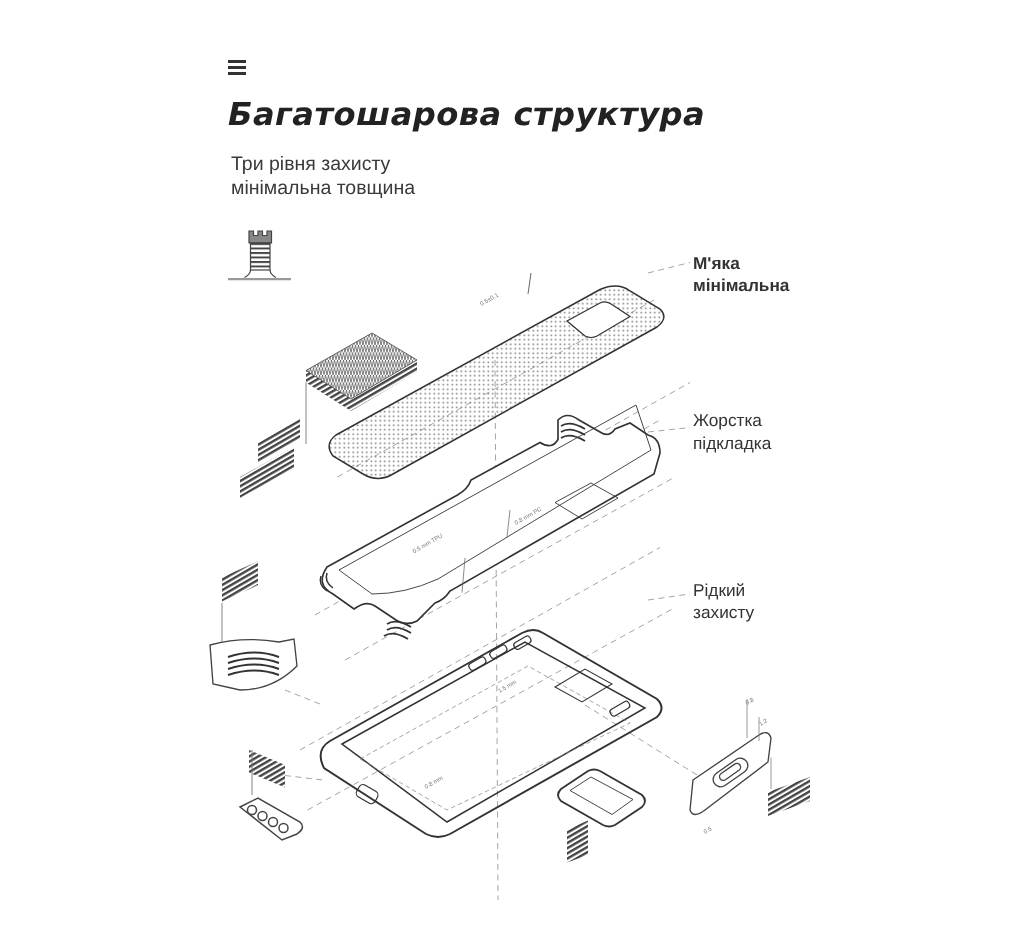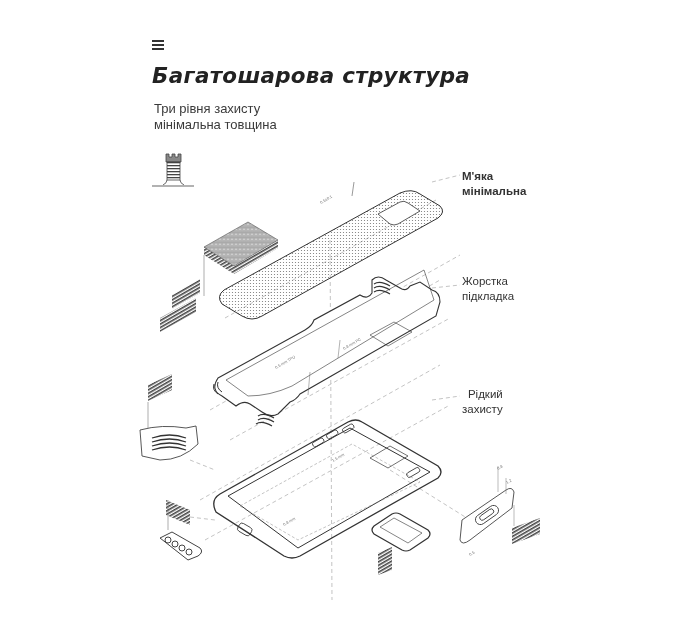--- a/index.html
+++ b/index.html
@@ -31,21 +31,21 @@
 </div>
 
 <div class="layer-label" style="top:169px;font-weight:bold;">
   <div>М'яка</div>
   <div>мінімальна</div>
 </div>
 <div class="layer-label" style="top:274px;">
   <div>Жорстка</div>
   <div>підкладка</div>
 </div>
-<div class="layer-label" style="top:387px;text-align:right;">
+<div class="layer-label" style="top:387px;">
   <div>Рідкий</div>
   <div>захисту</div>
 </div>
 
 <svg class="drawing" width="680" height="630" viewBox="0 0 680 630">
   <defs>
     <pattern id="dots" width="3" height="3" patternUnits="userSpaceOnUse">
       <circle cx="1.5" cy="1.5" r="0.6" fill="#777"></circle>
     </pattern>
     <pattern id="fibers" width="4" height="5" patternUnits="userSpaceOnUse">

